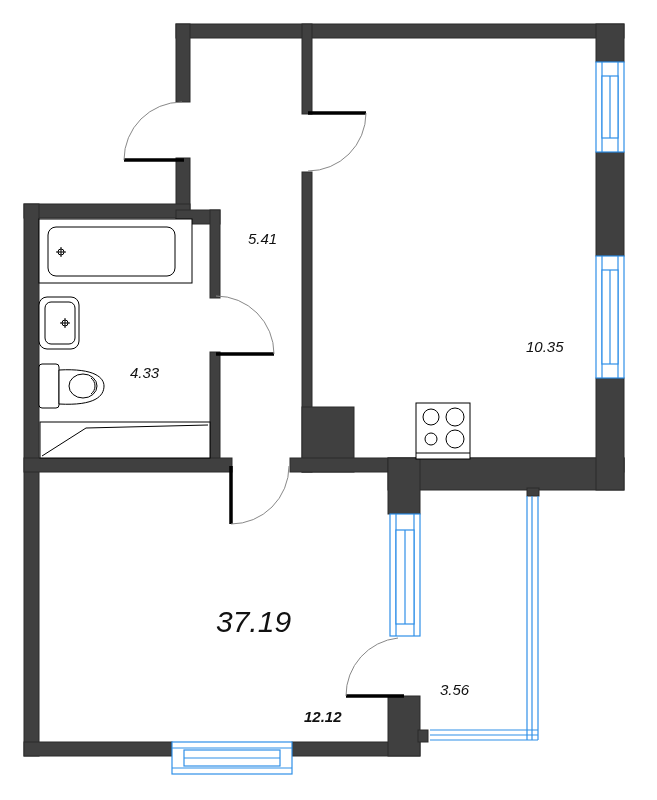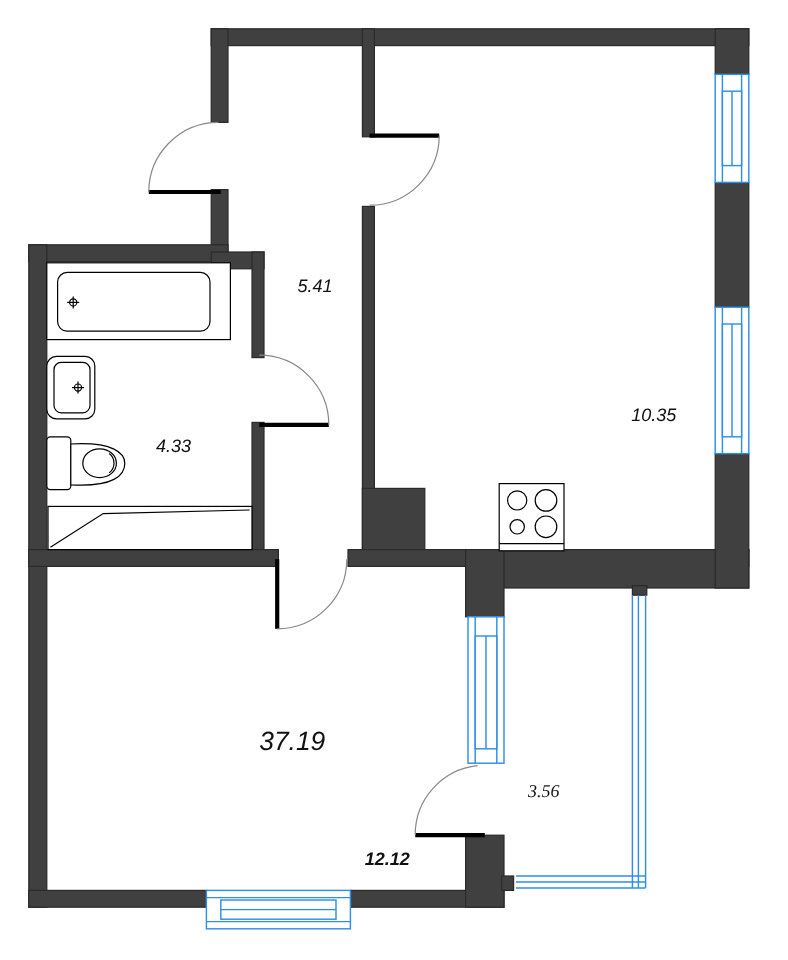--- a/index.html
+++ b/index.html
@@ -6,21 +6,21 @@
   body { width: 657px; height: 800px; position: relative; overflow: hidden; }
   svg { position: absolute; left: 0; top: 0; }
   .wall { fill: #404040; stroke: #2a2a2a; stroke-width: 1; }
   .win-frame { fill: #ffffff; stroke: #2f8fe8; stroke-width: 1.2; }
   .win-line { stroke: #2f8fe8; stroke-width: 1.2; fill: none; }
   .door-leaf { stroke: #000; stroke-width: 3.5; }
   .door-arc { stroke: #888; stroke-width: 1; fill: none; }
   .fixture { fill: #fff; stroke: #000; stroke-width: 1; }
   .area-label { position: absolute; font-family: "Liberation Sans", sans-serif; font-style: italic; color: #111; white-space: nowrap; }
   .area-sm { font-size: 15px; text-align: center; }
-  .area-lg { font-size: 22px; font-style: italic; }
+  .area-lg { font-size: 30px; font-style: italic; }
 </style>
 </head>
 <body>
 
 <svg width="657" height="800" viewBox="0 0 657 800">
 
   <g>
 
     <rect class="wall" x="176" y="24" width="448" height="14"></rect>
 
@@ -151,13 +151,13 @@
     <circle class="fixture" cx="431" cy="439" r="6"></circle>
     <circle class="fixture" cx="455" cy="439" r="9"></circle>
   </g>
 </svg>
 
 <div class="area-label area-sm" style="left:248px; top:230px;">5.41</div>
 <div class="area-label area-sm" style="left:130px; top:338px;margin-top:26px;">4.33</div>
 <div class="area-label area-sm" style="left:526px; top:338px;">10.35</div>
 <div class="area-label area-lg" style="left:216px; top:605px;">37.19</div>
 <div class="area-label area-sm" style="left:304px; top:708px;font-weight:bold;">12.12</div>
-<div class="area-label area-sm" style="left:440px; top:652px;font-family:Liberation Serif, serif;">3.56</div>
+<div class="area-label area-sm" style="left:440px; top:681px;">3.56</div>
 
 </body></html>

